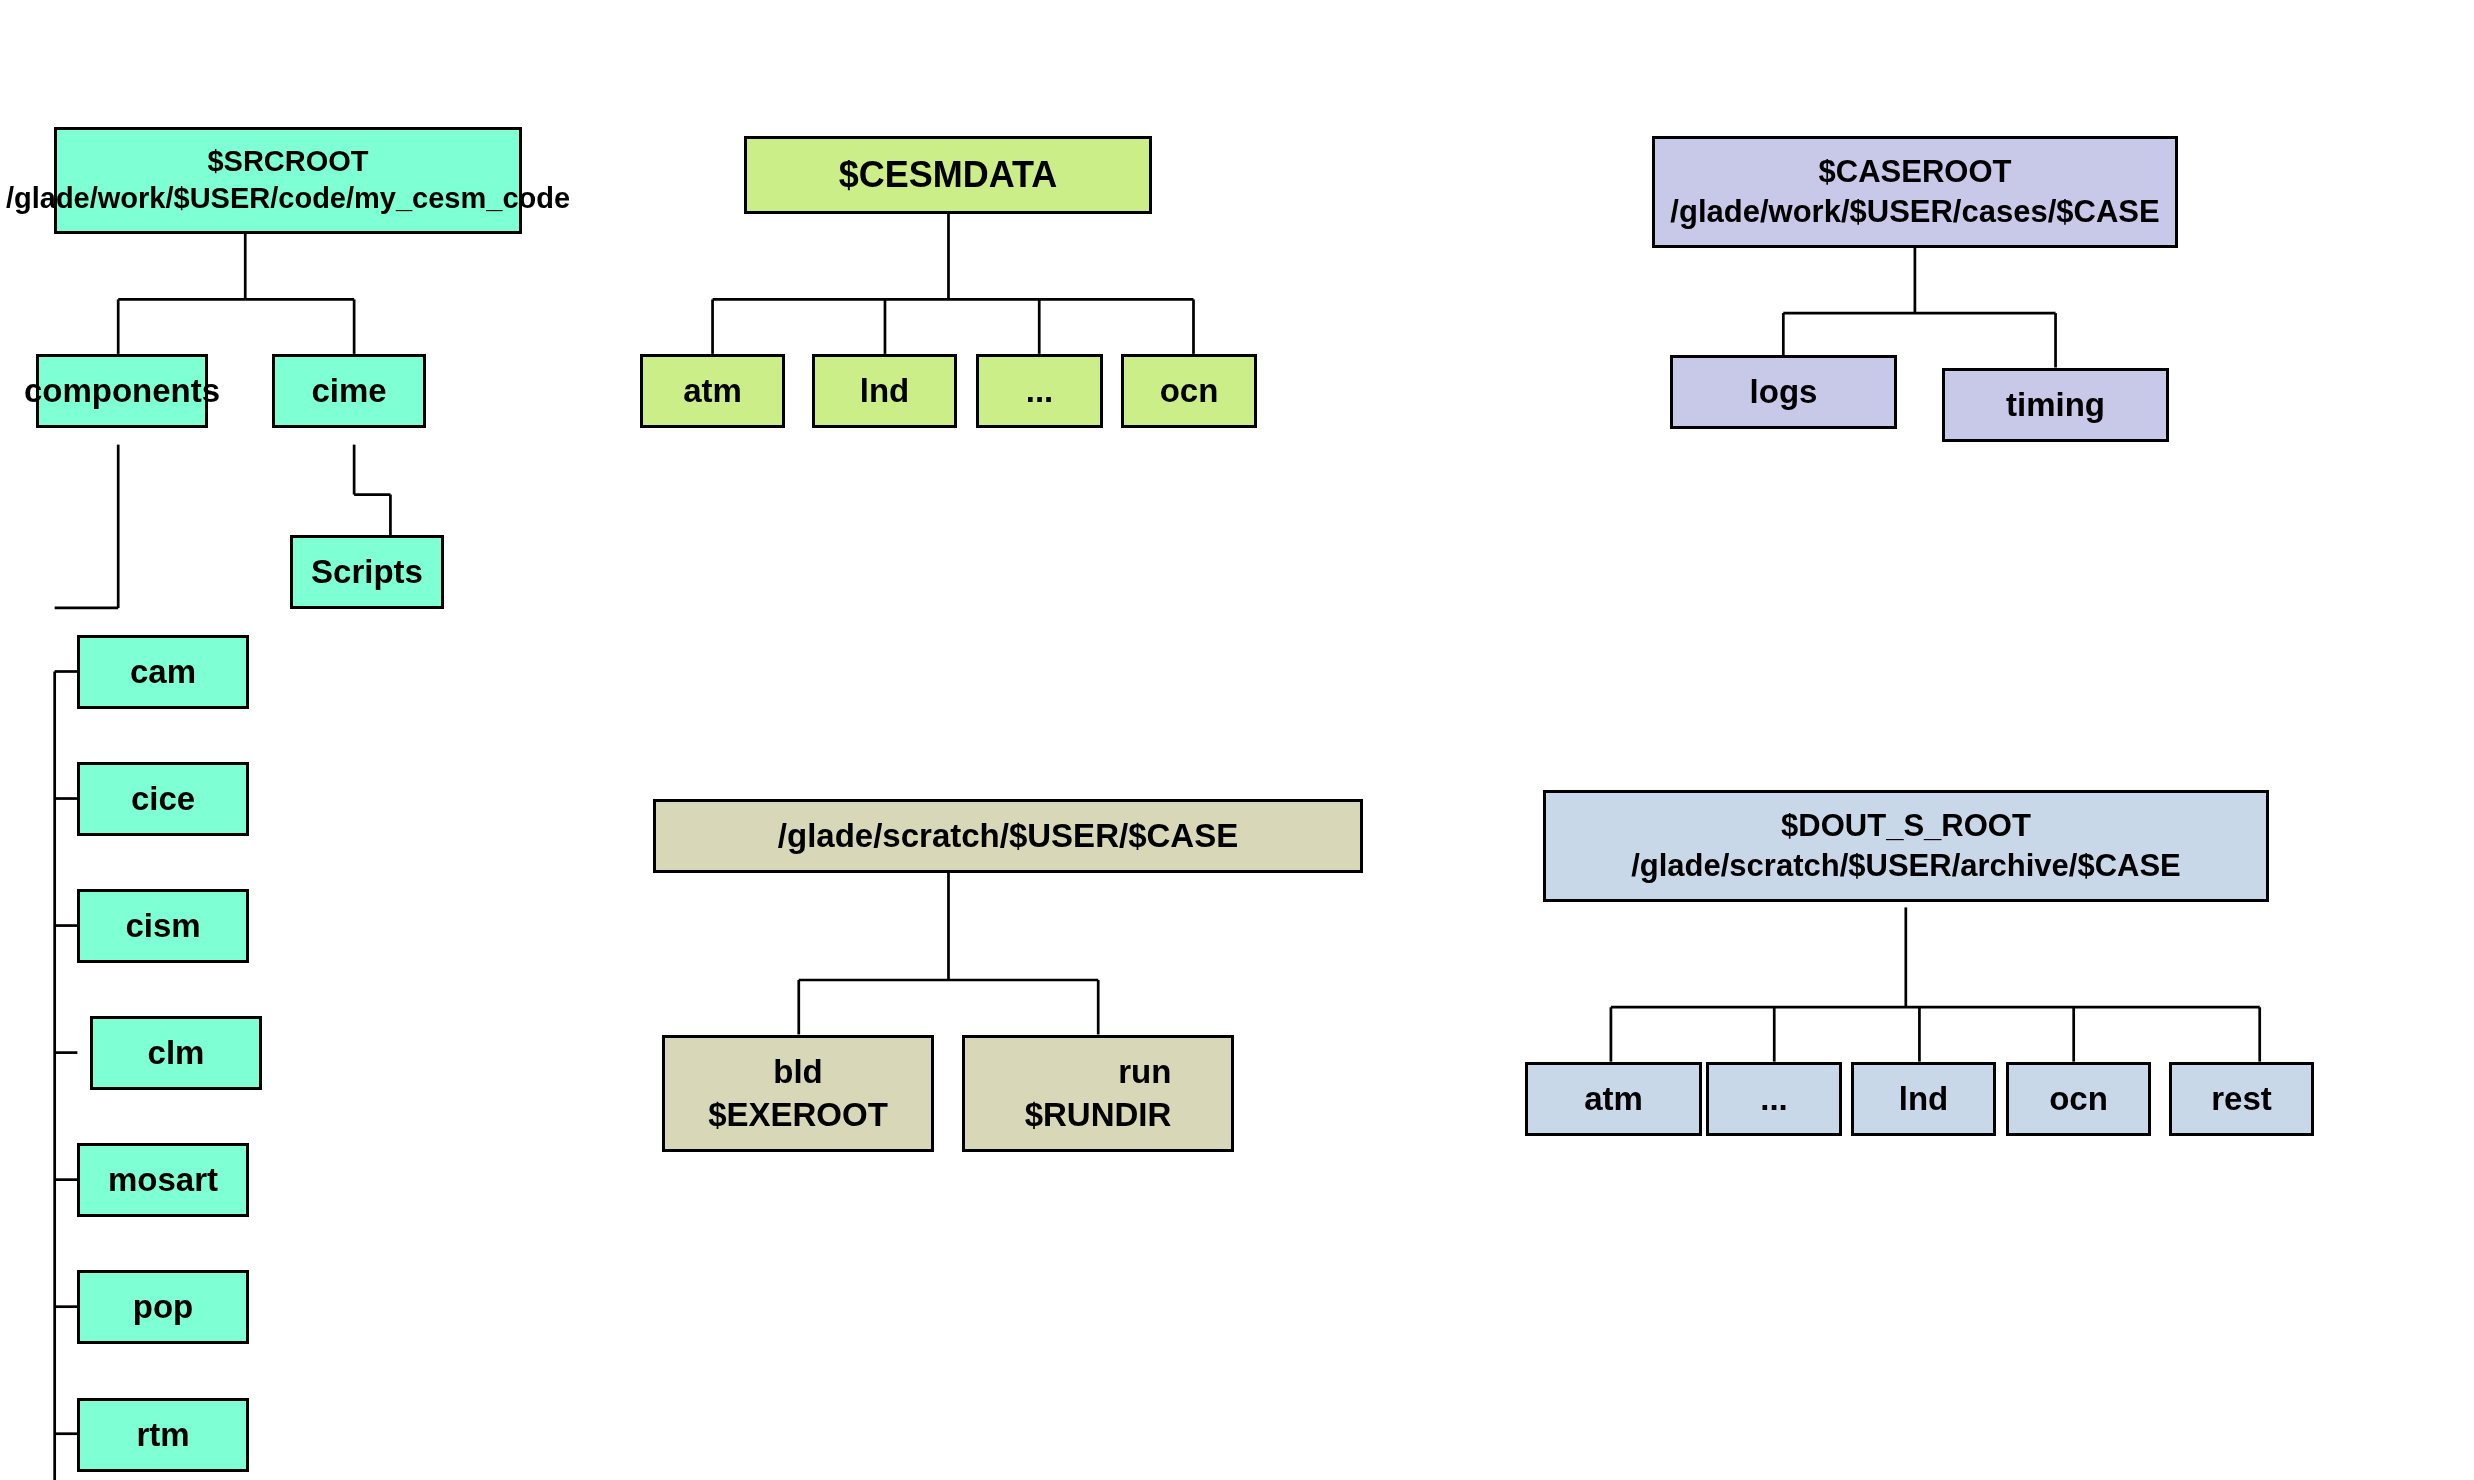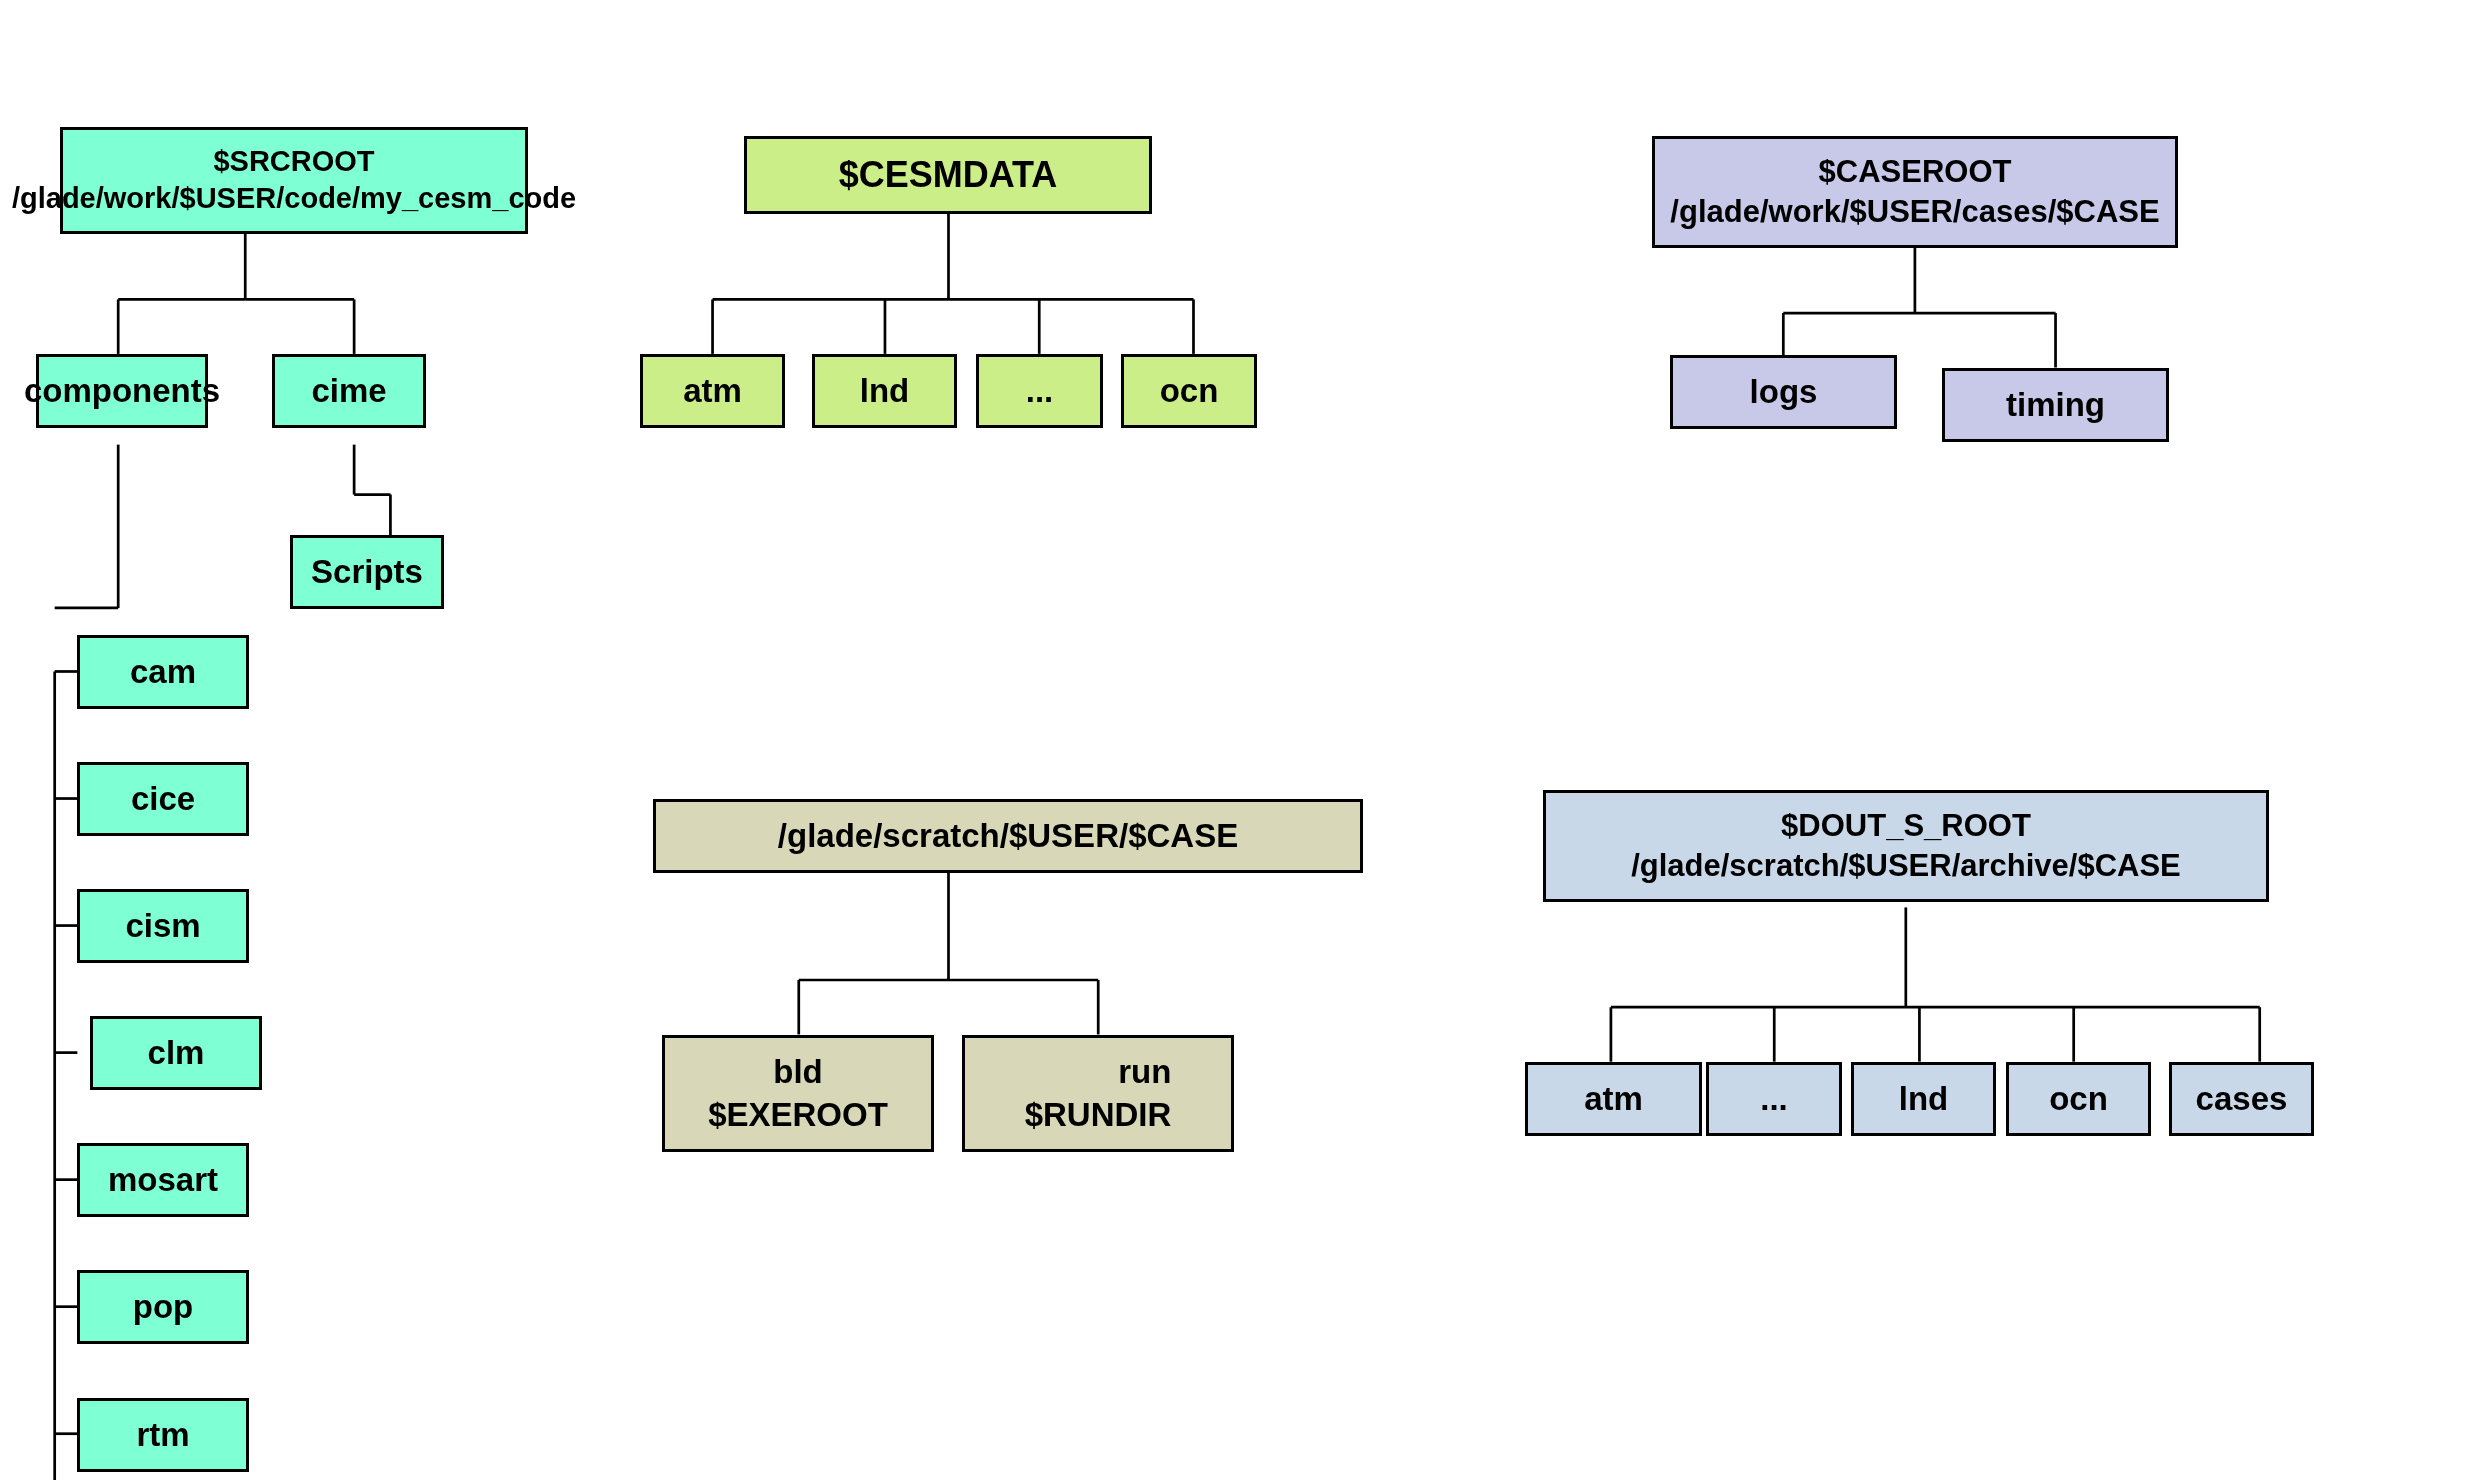--- a/index.html
+++ b/index.html
@@ -93,21 +93,21 @@
       <line x1="1210" y1="1080" x2="1210" y2="1140" stroke="#000" stroke-width="3"></line>
       <line x1="2100" y1="1000" x2="2100" y2="1110" stroke="#000" stroke-width="3"></line>
       <line x1="1775" y1="1110" x2="2490" y2="1110" stroke="#000" stroke-width="3"></line>
       <line x1="1775" y1="1110" x2="1775" y2="1170" stroke="#000" stroke-width="3"></line>
       <line x1="1955" y1="1110" x2="1955" y2="1170" stroke="#000" stroke-width="3"></line>
       <line x1="2115" y1="1110" x2="2115" y2="1170" stroke="#000" stroke-width="3"></line>
       <line x1="2285" y1="1110" x2="2285" y2="1170" stroke="#000" stroke-width="3"></line>
       <line x1="2490" y1="1110" x2="2490" y2="1170" stroke="#000" stroke-width="3"></line>
     </svg>
 
-  <div class="elem" style="left:54px; top:127px; width:468px;margin-left:6px;">
+  <div class="elem" style="left:54px; top:127px; width:468px;">
     <div class="box box-cyan" style="width:100%; font-size:29px;">
       $SRCROOT<br>/glade/work/$USER/code/my_cesm_code
     </div>
   </div>
 
   <div class="elem" style="left:36px; top:354px; width:172px;">
     <div class="box box-cyan" style="width:100%;">components</div>
   </div>
 
   <div class="elem" style="left:272px; top:354px; width:154px;">
@@ -176,21 +176,21 @@
 
   <div class="elem" style="left:1851px; top:1062px; width:145px;">
     <div class="box box-blue" style="width:100%;">lnd</div>
   </div>
 
   <div class="elem" style="left:2006px; top:1062px; width:145px;">
     <div class="box box-blue" style="width:100%;">ocn</div>
   </div>
 
   <div class="elem" style="left:2169px; top:1062px; width:145px;">
-    <div class="box box-blue" style="width:100%;">cases</div>
+    <div class="box box-blue" style="width:100%;">rest</div>
   </div>
 
 <div class="elem" style="position: absolute; left: 77px; top: 635px; width: 172px;"><div class="box box-cyan" style="width:100%;">cam</div></div>
     <div class="elem" style="position: absolute; left: 77px; top: 762px; width: 172px;"><div class="box box-cyan" style="width:100%;">cice</div></div>
     <div class="elem" style="position: absolute; left: 77px; top: 889px; width: 172px;"><div class="box box-cyan" style="width:100%;">cism</div></div>
     <div class="elem" style="position: absolute; left: 77px; top: 1016px; width: 172px; margin-left: 13px;"><div class="box box-cyan" style="width:100%;">clm</div></div>
     <div class="elem" style="position: absolute; left: 77px; top: 1143px; width: 172px;"><div class="box box-cyan" style="width:100%;">mosart</div></div>
     <div class="elem" style="position: absolute; left: 77px; top: 1270px; width: 172px;"><div class="box box-cyan" style="width:100%;">pop</div></div>
     <div class="elem" style="position: absolute; left: 77px; top: 1398px; width: 172px;"><div class="box box-cyan" style="width:100%;">rtm</div></div>
   </div>

